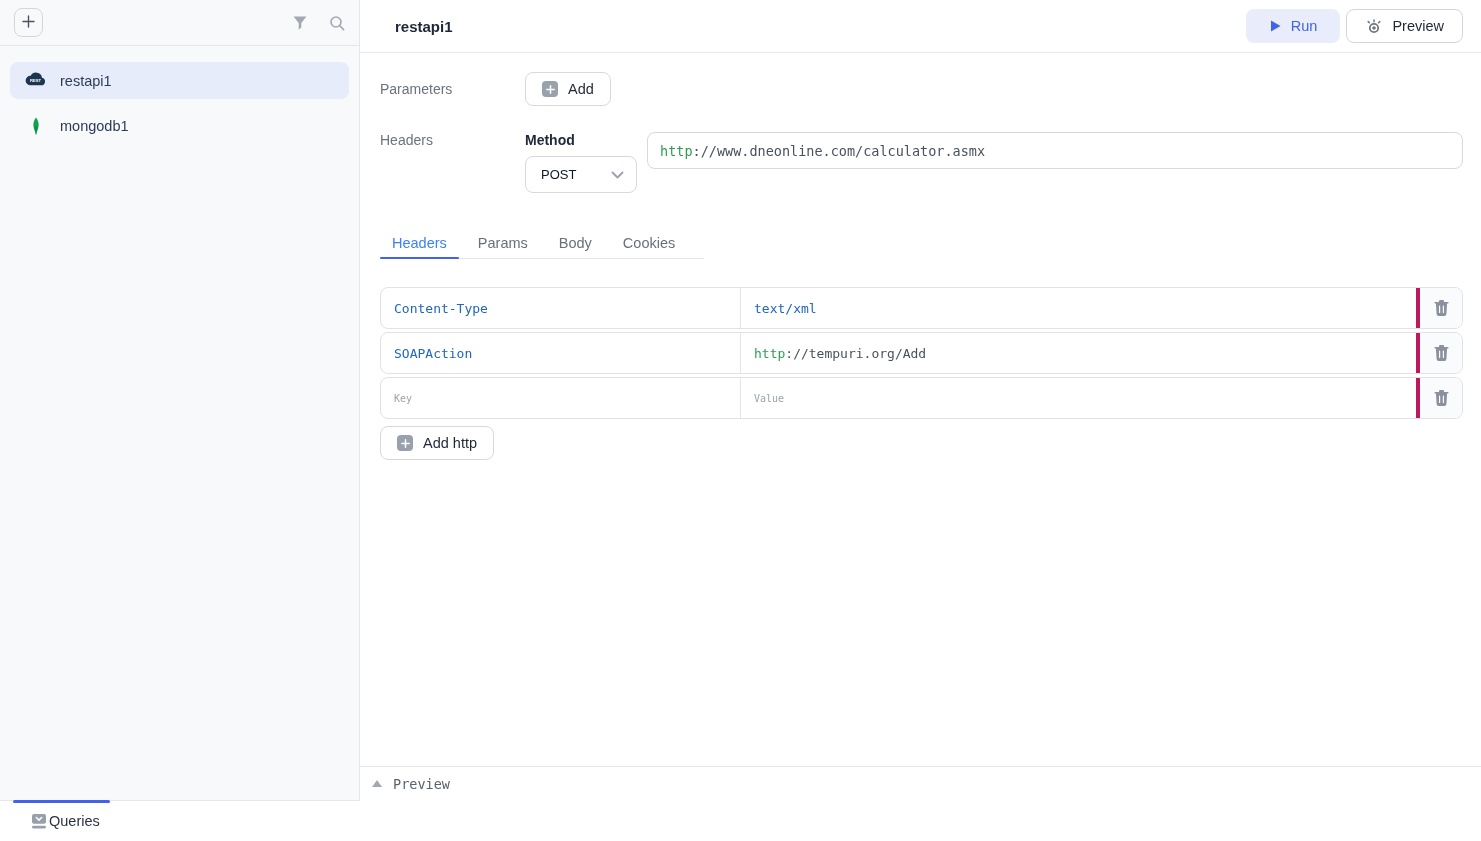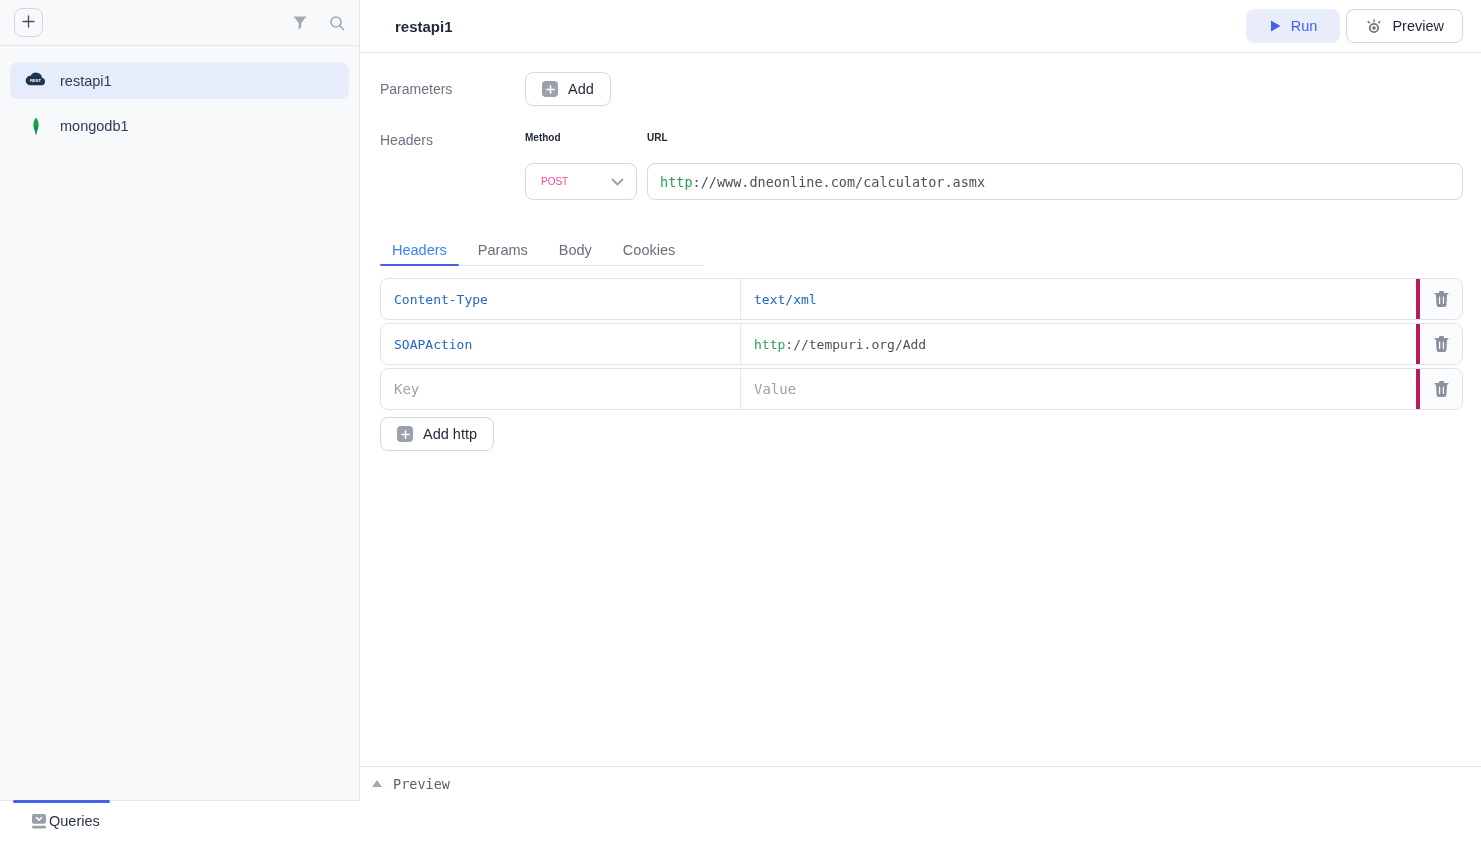--- a/index.html
+++ b/index.html
@@ -38,46 +38,46 @@
 
   .content { flex:1; min-height:0; padding:19px 18px 0 20px; display:flex; flex-direction:column; }
   .form-row { display:flex; }
   .form-label { width:145px; flex-shrink:0; font-size:14px; color:#6a7380; padding-top:9px; }
   .btn-add { height:34px; padding:0 16px; border:1px solid #d6d9de; border-radius:8px; background:#fff; color:#1f2738;
              font-size:14.5px; display:flex; align-items:center; gap:10px; cursor:pointer; font-family:inherit; }
   .plus-sq { width:16px; height:16px; border-radius:4px; background:#99a1ad; display:flex; align-items:center; justify-content:center; }
 
   .request-row { margin-top:26px; }
   .field-col { display:flex; flex-direction:column; }
-  .field-label { font-size:10px; font-weight:700; color:#202a3c; margin-bottom:20px; }
+  .field-label { font-size:14px; font-weight:700; color:#202a3c; margin-bottom:8px; }
   .select-box { width:112px; height:37px; border:1px solid #d6dade; border-radius:8px; background:#fff; display:flex;
-                align-items:center; padding:0 12px 0 15px; font-size:10px; color:#ec4899; cursor:pointer; justify-content:space-between;gap:17px; }
+                align-items:center; padding:0 12px 0 15px; font-size:13px; color:#0f172a; cursor:pointer; justify-content:space-between;gap:17px; }
   .url-col { flex:1; margin-left:10px; }
   .url-input { height:37px; border:1px solid #d6dade; border-radius:8px; background:#fff; display:flex; align-items:center;
                padding:0 12px; font-family:"DejaVu Sans Mono", monospace; font-size:13.5px; cursor:text; }
 
   .code-green { color:#2f9e53; }
   .code-dark { color:#4a515d; }
   .code-blue { color:#2166c0; }
 
   .req-tabs { margin-top:35px; display:flex; border-bottom:1px solid #e3e5e9; width:fit-content; padding-right:10px; }
   .rtab { position:relative; height:30px; display:flex; align-items:center; padding:0 12px; margin-right:7px;
           font-size:14.5px; color:#68707e; background:none; border:none; cursor:pointer; font-family:inherit; }
   .rtab.active { color:#3b82f6; font-weight:400; }
   .rtab.active::after { content:""; position:absolute; left:0; right:0; bottom:-1px; height:2px; background:#4262e9; border-radius:1px; }
 
-  .kv-rows { margin-top:12px; display:flex; flex-direction:column; gap:3px; }
+  .kv-rows { margin-top:28px; display:flex; flex-direction:column; gap:3px; }
   .kv-row { height:42px; display:flex; align-items:stretch; border:1px solid #dfe2e7; border-radius:8px; overflow:hidden; background:#fff; }
   .kv-key { width:360px; flex-shrink:0; border-right:1px solid #e3e5e9; display:flex; align-items:center; padding:0 13px;
             font-family:"DejaVu Sans Mono", monospace; font-size:13px; cursor:text; }
   .kv-val { flex:1; border-right:4px solid #be185d; display:flex; align-items:center; padding:0 13px;
             font-family:"DejaVu Sans Mono", monospace; font-size:13px; cursor:text; }
   .kv-del { width:42px; background:#fafbfc; border:none; display:flex; align-items:center; justify-content:center; cursor:pointer; }
   .kv-input { width:100%; height:100%; border:none; outline:none; background:transparent;
-              font-family:"DejaVu Sans Mono", monospace; font-size:14px; color:#4a515d; }
+              font-family:"DejaVu Sans Mono", monospace; font-size:10px; color:#4a515d; }
   .kv-input::placeholder { color:#9aa2ac; }
   .add-more-wrap { margin-top:7px; }
 
   .preview-bar { border-top:1px solid #e4e6ea; height:34px; display:flex; align-items:center; padding-left:12px; gap:11px; flex-shrink:0; cursor:pointer; }
   .tri-up { width:0; height:0; border-left:5px solid transparent; border-right:5px solid transparent; border-bottom:7px solid #a3a9b3; }
   .preview-label { font-family:"DejaVu Sans Mono", monospace; font-size:13.5px; color:#5a626e; }
 
   
   .bottom-bar { height:41px; background:#fff; display:flex; align-items:center; position:relative; flex-shrink:0; }
   .bottom-bar .side-seg { position:absolute; left:0; top:0; width:360px; border-top:1px solid #e4e6ea; height:0; }
@@ -182,21 +182,20 @@
             <div class="select-box">
               <span>POST</span>
               <span style="display:flex;">
                 <svg width="13" height="8" viewBox="0 0 13 8">
                     <path d="M1.5 1.5 6.5 6.5 11.5 1.5" fill="none" stroke="#9aa1ac" stroke-width="1.8" stroke-linecap="round" stroke-linejoin="round"></path>
                   </svg>
               </span>
             </div>
           </div>
           <div class="field-col url-col">
-            <div class="field-label">URL</div>
             <div class="url-input">
               <span class="code-green">http</span>
                 <span class="code-dark">://www.dneonline.com/calculator.asmx</span>
             </div>
           </div>
         </div>
 
         <div class="req-tabs">
           <button class="rtab active">Headers</button>
           <button class="rtab">Params</button>

